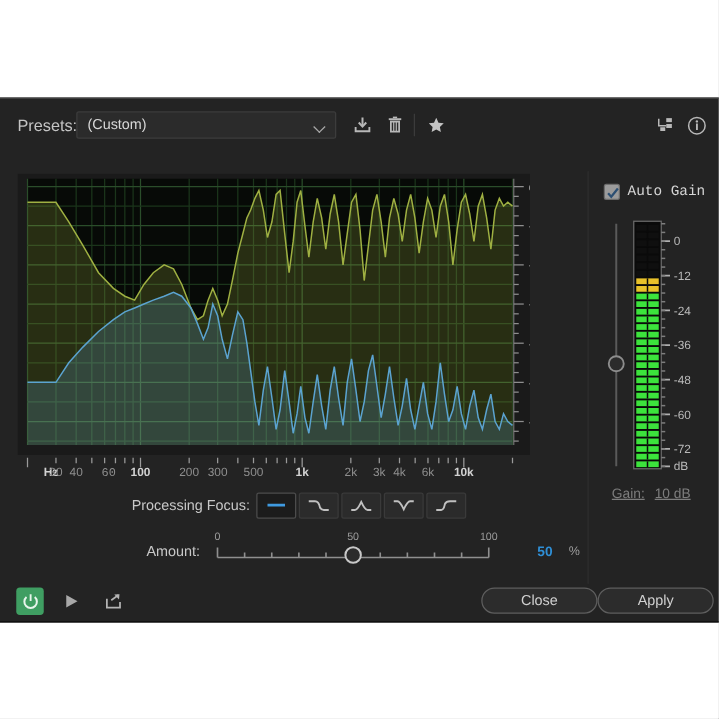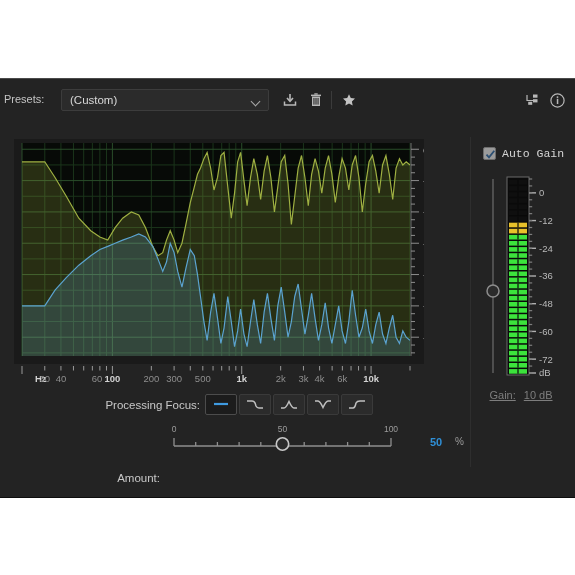--- a/index.html
+++ b/index.html
@@ -17,22 +17,22 @@
     border-top: 1px solid #4a4a4a;
     border-bottom: 1px solid #0d0d0d;
   }
 
   
   .presets-bar {
     position: absolute; left: 0; top: 0;
     width: 575px; height: 44px;
   }
   .presets-label {
-    position: absolute; left: 4px; top: 14px;
-    font-size: 11px; color: #c4c4c4;
+    position: absolute; left: 14px; top: 14px;
+    font-size: 13px; color: #c4c4c4;
   }
   .presets-select {
     position: absolute; left: 61px; top: 10px;
     width: 208px; height: 22px;
     background: #2b2b2b;
     border: 1px solid #3c3c3c;
     border-radius: 2px;
   }
   .presets-value {
     position: absolute; left: 8px; top: 4px;
@@ -360,21 +360,21 @@
           <line x1="344.5330922117498" y1="0" x2="344.5330922117498" y2="4.5" stroke="#9a9a9a" stroke-width="1"></line>
           <line x1="351.1488184482778" y1="0" x2="351.1488184482778" y2="4.5" stroke="#9a9a9a" stroke-width="1"></line>
           <line x1="357.06678722745846" y1="0" x2="357.06678722745846" y2="8" stroke="#9a9a9a" stroke-width="1"></line>
           <line x1="396" y1="0" x2="396" y2="4.5" stroke="#9a9a9a" stroke-width="1"></line>
         </g>
     </svg>
     <span class="axis-x-lbl unit" style="left:21px">Hz</span>
     <div id="xlabels">
         <span class="axis-x-lbl" style="left: 30.7745px;">30</span>
         <span class="axis-x-lbl" style="left: 46.9332px;">40</span>
-        <span class="axis-x-lbl" style="left: 83px;">60</span>
+        <span class="axis-x-lbl" style="left: 73px; font-family: Liberation Mono, monospace;">60</span>
         <span class="axis-x-lbl major" style="left: 98.4001px;">100</span>
         <span class="axis-x-lbl" style="left: 137.333px;">200</span>
         <span class="axis-x-lbl" style="left: 160.108px;">300</span>
         <span class="axis-x-lbl" style="left: 188.8px;">500</span>
         <span class="axis-x-lbl major" style="left: 227.733px;">1k</span>
         <span class="axis-x-lbl" style="left: 266.667px;">2k</span>
         <span class="axis-x-lbl" style="left: 289.441px;">3k</span>
         <span class="axis-x-lbl" style="left: 305.6px;">4k</span>
         <span class="axis-x-lbl" style="left: 328.374px;">6k</span>
         <span class="axis-x-lbl major" style="left: 357.067px;">10k</span>
@@ -543,21 +543,21 @@
         </div>
         <div class="focus-btn">
           <svg width="24" height="15" viewBox="0 0 24 15">
             <path d="M4 11 H8 Q10 11 11 6 Q12 4 15 4 H20" stroke="#c0c0c0" stroke-width="1.5" fill="none"></path>
           </svg>
         </div>
       </div>
   </div>
 
   <div class="ctrl-row" id="amount-row">
-    <span class="ctrl-label" style="left:60px; top:12px; width:100px;margin-top:36px;">Amount:</span>
+    <span class="ctrl-label" style="left:60px; top:12px; width:100px;">Amount:</span>
     <div class="slider-area">
       <div id="amount-ticklabels">
           <span class="slider-tick-lbl" style="left: 10px;">0</span>
           <span class="slider-tick-lbl" style="left: 118.5px;">50</span>
           <span class="slider-tick-lbl" style="left: 227px;">100</span>
         </div>
       <svg width="237" height="22" viewBox="0 0 237 22" style="position:absolute;left:0;top:9px;">
         <g id="amount-ticks">
             <line x1="10" y1="13" x2="227" y2="13" stroke="#8f8f8f" stroke-width="1.3"></line>
             <line x1="10" y1="5" x2="10" y2="13" stroke="#8f8f8f" stroke-width="1.3"></line>
@@ -572,14 +572,36 @@
             <line x1="205.3" y1="9" x2="205.3" y2="13" stroke="#8f8f8f" stroke-width="1.3"></line>
             <line x1="227" y1="5" x2="227" y2="13" stroke="#8f8f8f" stroke-width="1.3"></line>
           </g>
         <circle id="amount-handle" cx="118.5" cy="11" r="6.2" fill="#2b2b2b" stroke="#c8c8c8" stroke-width="1.6"></circle>
       </svg>
     </div>
     <span class="amount-val">50</span>
     <span class="amount-pct">%</span>
   </div>
 
+  <div class="bottom-bar">
+    <div class="power-btn">
+      <svg width="15" height="15" viewBox="0 0 15 15">
+        <path d="M4.2 3.6 A5 5 0 1 0 10.8 3.6" stroke="#e7f5ec" stroke-width="1.6" fill="none"></path>
+        <rect x="6.75" y="1.4" width="1.5" height="5.4" fill="#e7f5ec"></rect>
+      </svg>
+    </div>
+    <div class="play-btn">
+      <svg width="14" height="14" viewBox="0 0 14 14">
+        <path d="M3 2 L12 7 L3 12 Z" fill="#a8a8a8"></path>
+      </svg>
+    </div>
+    <div class="loop-btn">
+      <svg width="16" height="16" viewBox="0 0 16 16">
+        <path d="M2.5 6 V13 H13 V8.5" stroke="#b4b4b4" stroke-width="1.4" fill="none"></path>
+        <path d="M6 7.2 L11.8 3" stroke="#b4b4b4" stroke-width="1.4" fill="none"></path>
+        <path d="M8.4 2.6 L12.6 2.4 L12.2 6.6 Z" fill="#b4b4b4"></path>
+      </svg>
+    </div>
+    <div class="pill" id="close-button">Close</div>
+    <div class="pill" id="apply-button">Apply</div>
+  </div>
 
 </div>
 
 </body></html>

